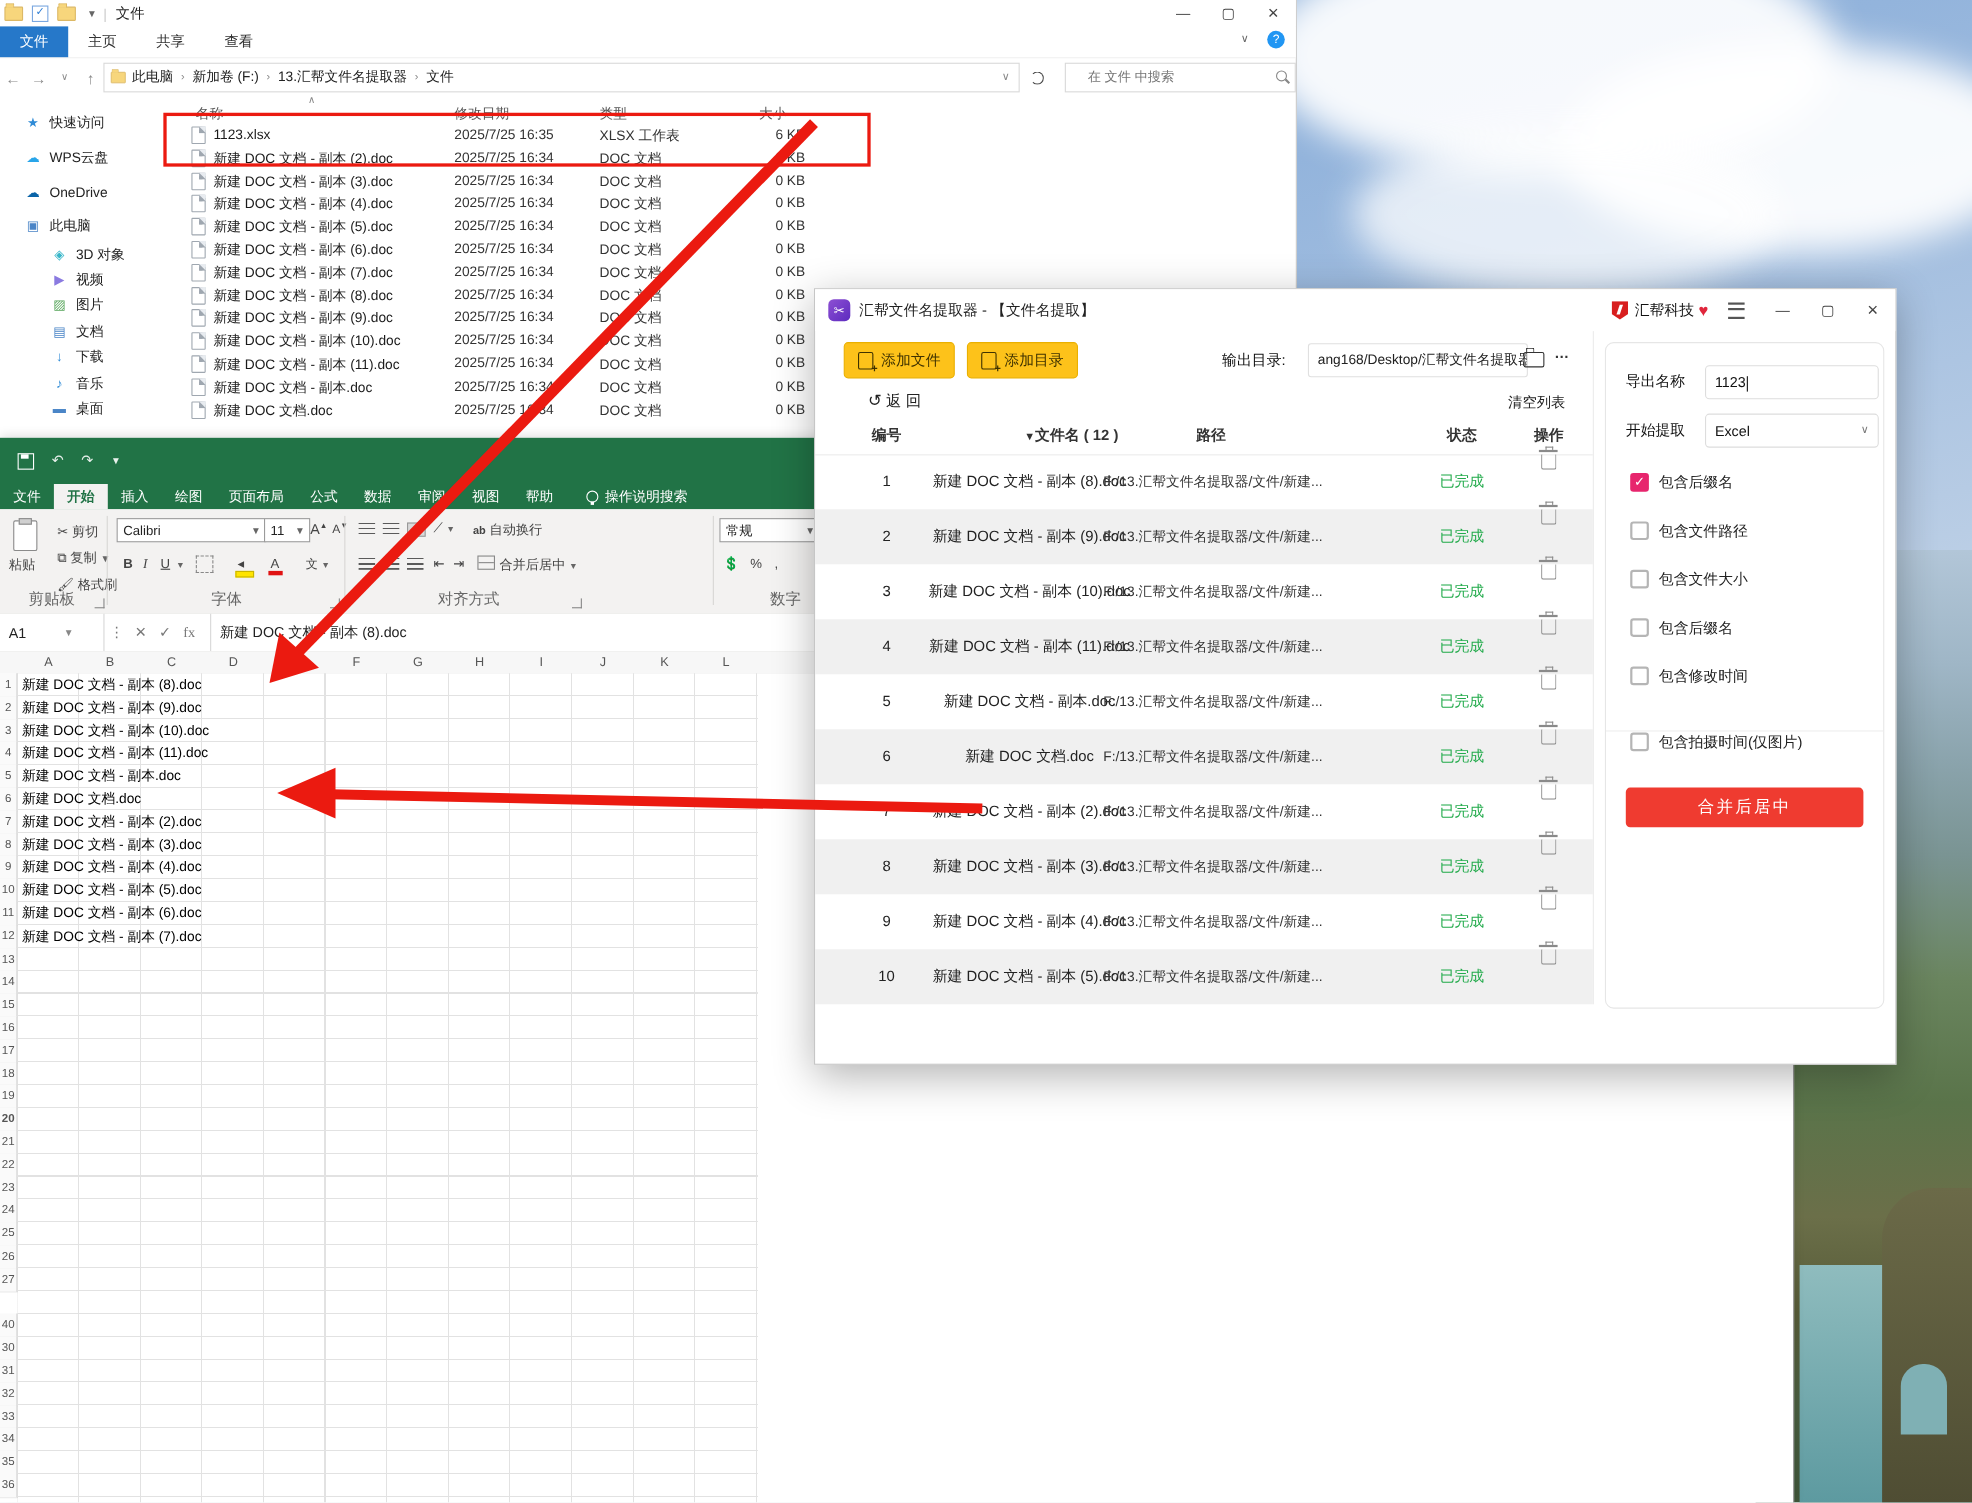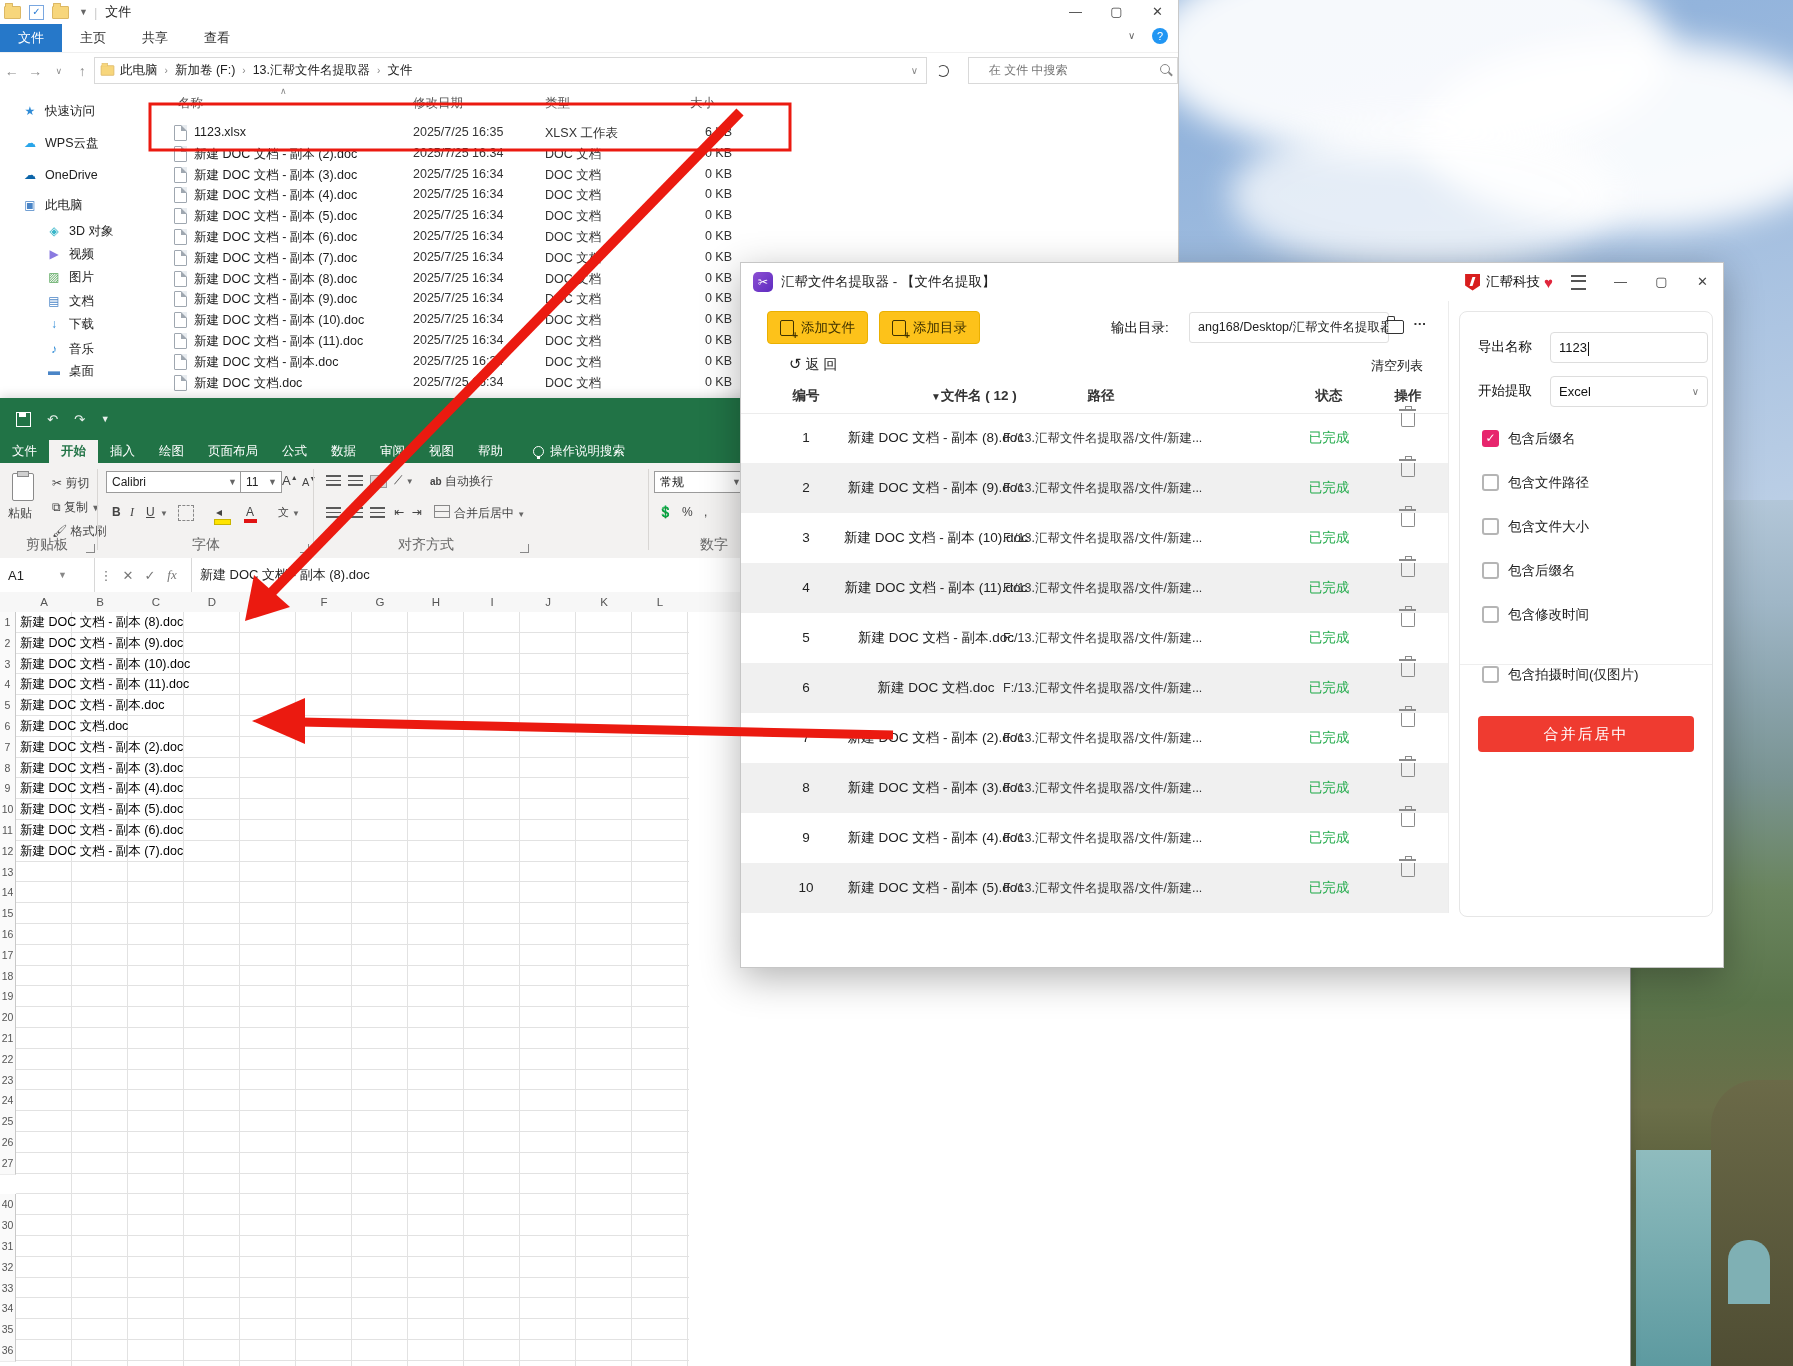--- a/index.html
+++ b/index.html
@@ -30,21 +30,21 @@
   .navar{color:#8a8a8a;font-size:14px;width:24px;text-align:center}
   .crumbbar{position:relative;height:25px;width:848px;border:1px solid #d9d9d9;display:flex;align-items:center;font-size:12.5px;color:#222}
   .crumbsep{color:#888;padding:0 7px;font-size:10px}
   .searchbox{position:relative;height:25px;width:192px;border:1px solid #d9d9d9;margin-left:14px;display:flex;align-items:center;color:#757575;font-size:12px;padding-left:20px}
   .mag{position:absolute;right:7px;top:6px;width:8px;height:8px;border:1.5px solid #888;border-radius:50%}
   .mag:after{content:'';position:absolute;left:7px;top:8px;width:5px;height:1.5px;background:#888;transform:rotate(45deg)}
   .ex-side{position:absolute;left:0;top:92px;width:150px;bottom:0;font-size:12.5px;color:#222}
   .sd-item{position:absolute;left:0;width:100%;height:22px;display:flex;align-items:center}
   .sd-ic{width:16px;text-align:center;margin-right:7px;font-size:12px}
   .ex-head{position:absolute;left:150px;top:95px;height:20px;right:0;font-size:12.5px;color:#555}
-  .ex-files{position:absolute;left:150px;top:123px;width:920px;bottom:0}
+  .ex-files{position:absolute;left:150px;top:113px;width:920px;bottom:0}
   .exrow{position:absolute;left:0;width:100%;height:21px;font-size:12.5px;color:#1b1b1b}
   .exrow span{position:absolute;top:2px;white-space:nowrap}
   .doc-ico{position:absolute;left:24px;top:3px;width:11px;height:14px;background:#fff;border:1px solid #9fa7b0;border-radius:1px}
   .doc-ico:after{content:'';position:absolute;right:-1px;top:-1px;border:3px solid #e8ecf0;border-left-color:#9fa7b0;border-bottom-color:#9fa7b0}
   .f-name{left:44px}.f-date{left:263px;color:#333}.f-type{left:395px;color:#333}.f-size{left:520px;width:62px;text-align:right;color:#333}
   
   .excel{position:absolute;left:0;top:398px;width:1630px;height:968px;background:#fff;z-index:20;border-right:1px solid #9a9a9a;box-shadow:0 -2px 10px rgba(0,0,0,.15)}
   .xl-title{position:absolute;left:0;top:0;right:0;height:42px;background:#217346;color:#fff;display:flex;align-items:center}
   .saveico{width:13px;height:13px;border:1.5px solid #fff;margin-left:16px;position:relative}
   .saveico:after{content:'';position:absolute;left:2px;top:0;width:7px;height:4px;background:#fff}
@@ -401,21 +401,21 @@
     <div class="glabel" style="left:700px">数字</div>
   </div>
   <div class="xl-fbar">
     <div class="namebox">
       <span>A1</span>
       <span style="margin-left:34px;color:#888;font-size:9px">▼</span>
     </div>
     <span class="fbtn">⋮</span>
     <span class="fbtn">✕</span>
     <span class="fbtn">✓</span>
-    <span class="fbtn" style="font-style:italic;font-family:'Liberation Serif',serif">fx</span>
+    <span class="fbtn" style="font-family:'Liberation Serif',serif">fx</span>
     <span style="width:1px;height:100%;background:#d8d8d8;margin:0 8px"></span>
     <span>新建 DOC 文档 - 副本 (8).doc</span>
   </div>
   <div class="xl-colhead" id="xl-cols">
       <span class="clet" style="left: 16px;">A</span>
       <span class="clet" style="left: 72px;">B</span>
       <span class="clet" style="left: 128px;">C</span>
       <span class="clet" style="left: 184px;">D</span>
       <span class="clet" style="left: 240px;">E</span>
       <span class="clet" style="left: 296px;">F</span>
@@ -440,21 +440,21 @@
         <div class="gnum" style="top: 187.2px; height: 20.8px; line-height: 20.8px;">10</div>
         <div class="gnum" style="top: 208px; height: 20.8px; line-height: 20.8px;">11</div>
         <div class="gnum" style="top: 228.8px; height: 20.8px; line-height: 20.8px;">12</div>
         <div class="gnum" style="top: 249.6px; height: 20.8px; line-height: 20.8px;">13</div>
         <div class="gnum" style="top: 270.4px; height: 20.8px; line-height: 20.8px;">14</div>
         <div class="gnum" style="top: 291.2px; height: 20.8px; line-height: 20.8px;">15</div>
         <div class="gnum" style="top: 312px; height: 20.8px; line-height: 20.8px;">16</div>
         <div class="gnum" style="top: 332.8px; height: 20.8px; line-height: 20.8px;">17</div>
         <div class="gnum" style="top: 353.6px; height: 20.8px; line-height: 20.8px;">18</div>
         <div class="gnum" style="top: 374.4px; height: 20.8px; line-height: 20.8px;">19</div>
-        <div class="gnum" style="top: 395.2px; height: 20.8px; line-height: 20.8px;">20</div>
+        <div class="gnum" style="top: 395.2px; height: 20.8px; line-height: 20.8px; font-weight: bold;">20</div>
         <div class="gnum" style="top: 416px; height: 20.8px; line-height: 20.8px;">21</div>
         <div class="gnum" style="top: 436.8px; height: 20.8px; line-height: 20.8px;">22</div>
         <div class="gnum" style="top: 457.6px; height: 20.8px; line-height: 20.8px;">23</div>
         <div class="gnum" style="top: 478.4px; height: 20.8px; line-height: 20.8px;">24</div>
         <div class="gnum" style="top: 499.2px; height: 20.8px; line-height: 20.8px;">25</div>
         <div class="gnum" style="top: 520px; height: 20.8px; line-height: 20.8px;">26</div>
         <div class="gnum" style="top: 540.8px; height: 20.8px; line-height: 20.8px;">27</div>
         <div class="gnum" style="top: 585px; height: 20.8px; line-height: 20.8px;">28</div>
         <div class="gnum" style="top: 582.4px; height: 20.8px; line-height: 20.8px;">40</div>
         <div class="gnum" style="top: 603.2px; height: 20.8px; line-height: 20.8px;">30</div>

